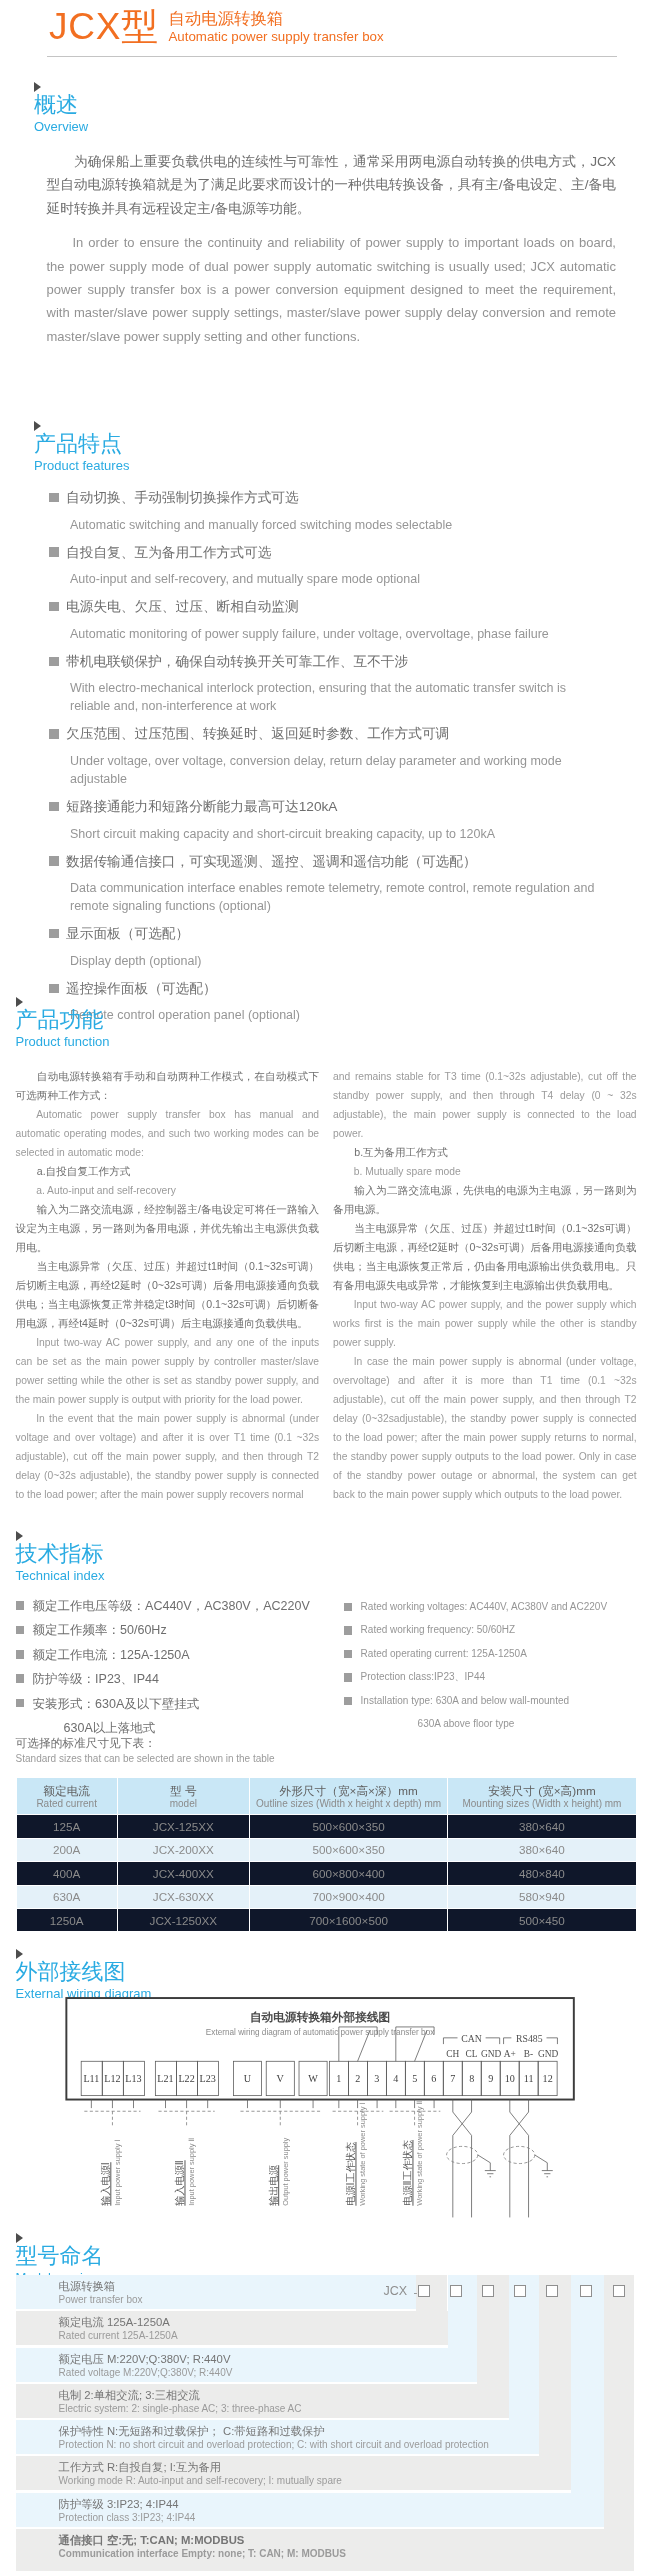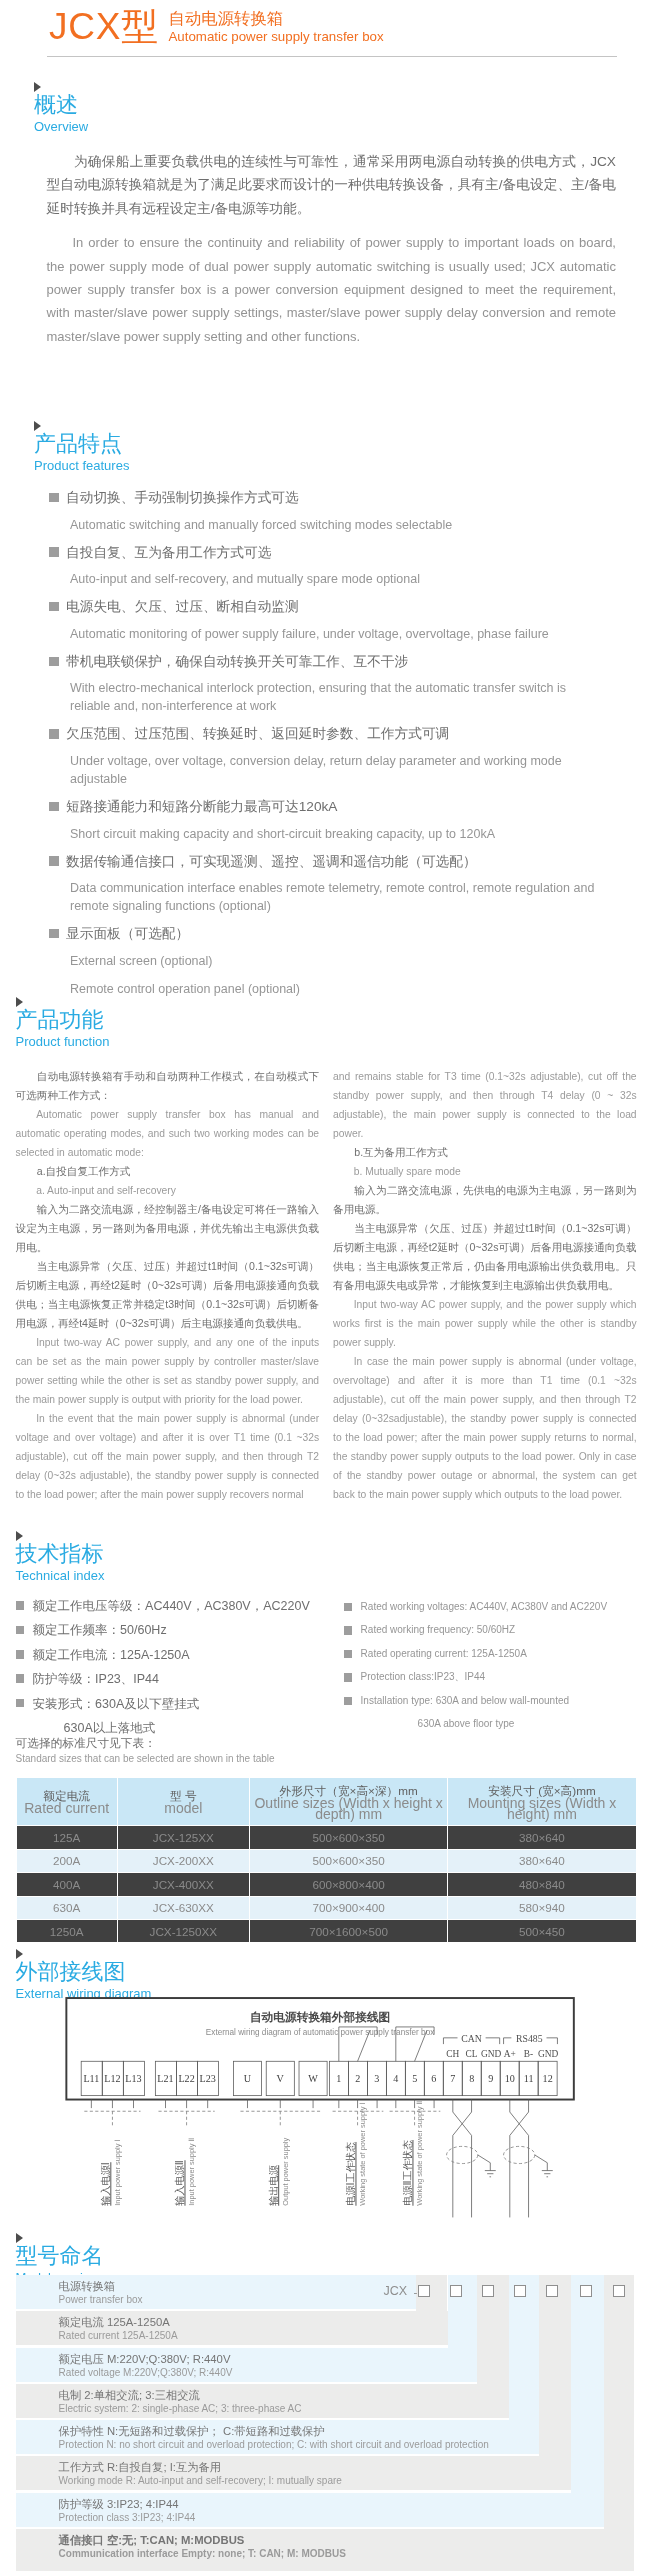--- a/index.html
+++ b/index.html
@@ -48,23 +48,23 @@
   .ti-zh{color:#6e6e6e;font-size:12.5px;line-height:15px;}
   .ti-en{color:#969696;font-size:10px;line-height:12.5px;margin-bottom:11px;}
   .ti.cont{padding-left:48px;}
   
   .sec-sizes{position:absolute;left:15.6px;top:1735px;width:621px;}
   .sz-zh{color:#6e6e6e;font-size:11.7px;line-height:15.6px;margin:0;}
   .sz-en{color:#9b9b9b;font-size:10px;line-height:14px;margin:1.6px 0 11px 0;}
   table.sizes{border-collapse:separate;border-spacing:1.6px;width:621px;table-layout:fixed;}
   table.sizes th{background:#c9e7f6;font-weight:normal;padding:4.7px 1.6px 5.5px;}
   table.sizes th .h-zh{color:#5f5f5f;font-size:11.7px;line-height:15px;}
-  table.sizes th .h-en{color:#8b8b8b;font-size:14px;line-height:11px;}
+  table.sizes th .h-en{color:#8b8b8b;font-size:10px;line-height:11px;}
   table.sizes td{text-align:center;color:#8a8a8a;font-size:11.7px;padding:4.7px 1.6px;}
-  table.sizes tr.odd td{background:#404040;margin-top:24px;}
+  table.sizes tr.odd td{background:#0f172a;margin-top:24px;}
   table.sizes tr.even td{background:#e4f1f9;}
   .c1{width:100px;}.c2{width:131px;}.c3{width:197px;}.c4{width:187px;}
   
   .sec-wiring{position:absolute;left:15.6px;top:1942px;width:621px;}
   .wiring-svg{position:absolute;left:0;top:1983px;}
   .dg-title-zh{font-size:15px;font-weight:bold;fill:#4a4a4a;font-family:"Liberation Serif","DejaVu Serif",serif;}
   .dg-title-en{font-size:10.5px;fill:#8c8c8c;}
   .dg-pin{font-size:12px;fill:#4f4f4f;font-family:"Liberation Serif","DejaVu Serif",serif;}
   .dg-term{font-size:13px;fill:#3f3f3f;font-family:"Liberation Serif","DejaVu Serif",serif;}
   .dg-bus{font-size:12.5px;fill:#4f4f4f;font-family:"Liberation Serif","DejaVu Serif",serif;}
@@ -131,21 +131,22 @@
       <div class="fen">Automatic monitoring of power supply failure, under voltage, overvoltage, phase failure</div>
       <div class="fzh"><span class="sq"></span><span>带机电联锁保护，确保自动转换开关可靠工作、互不干涉</span></div>
       <div class="fen">With electro-mechanical interlock protection, ensuring that the automatic transfer switch is reliable and, non-interference at work</div>
       <div class="fzh"><span class="sq"></span><span>欠压范围、过压范围、转换延时、返回延时参数、工作方式可调</span></div>
       <div class="fen">Under voltage, over voltage, conversion delay, return delay parameter and working mode adjustable</div>
       <div class="fzh"><span class="sq"></span><span>短路接通能力和短路分断能力最高可达120kA</span></div>
       <div class="fen">Short circuit making capacity and short-circuit breaking capacity, up to 120kA</div>
       <div class="fzh"><span class="sq"></span><span>数据传输通信接口，可实现遥测、遥控、遥调和遥信功能（可选配）</span></div>
       <div class="fen">Data communication interface enables remote telemetry, remote control, remote regulation and remote signaling functions (optional)</div>
       <div class="fzh"><span class="sq"></span><span>显示面板（可选配）</span></div>
-      <div class="fen">External screen (optional)</div>
+      <div class="fen">Display depth (optional)</div>
+      <div class="fzh"><span class="sq"></span><span>遥控操作面板（可选配）</span></div>
       <div class="fen">Remote control operation panel (optional)</div>
     </div>
   </div>
 
   <div class="sec-function">
     <div class="sec-title">
       <span class="tri"></span>
       <div>
         <div class="t-zh">产品功能</div>
         <div class="t-en">Product function</div>

